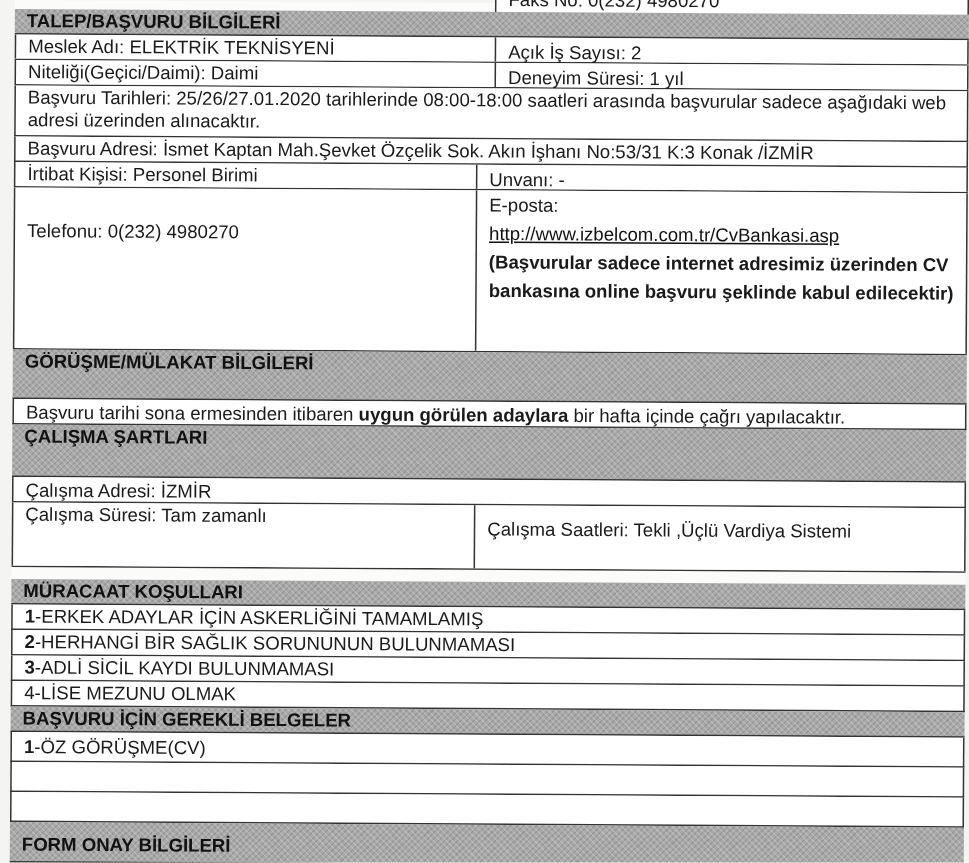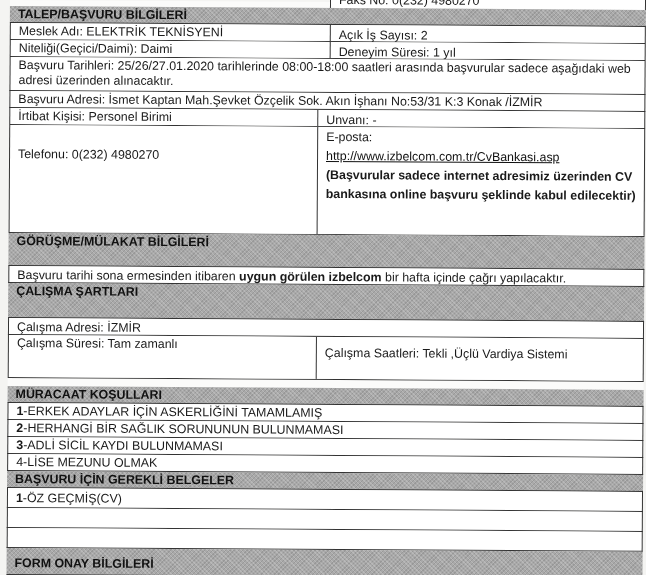--- a/index.html
+++ b/index.html
@@ -79,21 +79,21 @@
     <div class="cell left" style="width:308px;padding-top:22px;">Telefonu: 0(232) 4980270</div>
     <div class="cell right" style="left:308px;width:328px;line-height:19px;">
       <div>E-posta:</div>
       <div class="link">http://www.izbelcom.com.tr/CvBankasi.asp</div>
       <div class="b">(Başvurular sadece internet adresimiz üzerinden CV bankasına online başvuru şeklinde kabul edilecektir)</div>
     </div>
   </div>
 
   <div class="row hdr" style="top:233px;height:33px;">GÖRÜŞME/MÜLAKAT BİLGİLERİ</div>
   <div class="row full" style="top:266px;height:17px;padding-top:2px;">
-    <span>Başvuru tarihi sona ermesinden itibaren </span><span class="b">uygun görülen izbelcom</span><span> bir hafta içinde çağrı yapılacaktır.</span>
+    <span>Başvuru tarihi sona ermesinden itibaren </span><span class="b">uygun görülen adaylara</span><span> bir hafta içinde çağrı yapılacaktır.</span>
   </div>
 
   <div class="row hdr" style="top:283px;height:35px;">ÇALIŞMA ŞARTLARI</div>
   <div class="row full" style="top:318px;height:17px;padding-top:2px;">Çalışma Adresi:  İZMİR</div>
   <div class="row" style="top:335px;height:43px;">
     <div class="cell left" style="width:308px;">Çalışma Süresi:  Tam zamanlı</div>
     <div class="cell right" style="left:308px;width:328px;padding-top:9px;">Çalışma Saatleri:  Tekli ,Üçlü Vardiya Sistemi</div>
   </div>
 
   <div class="row hdr" style="top:386px;height:17px;">MÜRACAAT KOŞULLARI</div>
@@ -105,20 +105,20 @@
   </div>
   <div class="row full" style="top:437px;height:17px;">
     <span class="b">3</span><span>-ADLİ SİCİL KAYDI BULUNMAMASI</span>
   </div>
   <div class="row full" style="top:454px;height:17px;">
     <span>4</span><span>-LİSE MEZUNU OLMAK</span>
   </div>
 
   <div class="row hdr" style="top:471px;height:17px;">BAŞVURU İÇİN GEREKLİ BELGELER</div>
   <div class="row full" style="top:488px;height:20px;padding-top:3px;">
-    <span class="b">1</span><span>-ÖZ GEÇMİŞ(CV)</span>
+    <span class="b">1</span><span>-ÖZ GÖRÜŞME(CV)</span>
   </div>
   <div class="row full" style="top:508px;height:20px;"></div>
   <div class="row full" style="top:528px;height:20px;"></div>
 
   <div class="row hdr" style="top:548px;height:27px;padding-top:8px;">FORM ONAY BİLGİLERİ</div>
 
 </div>
 
 </body></html>

